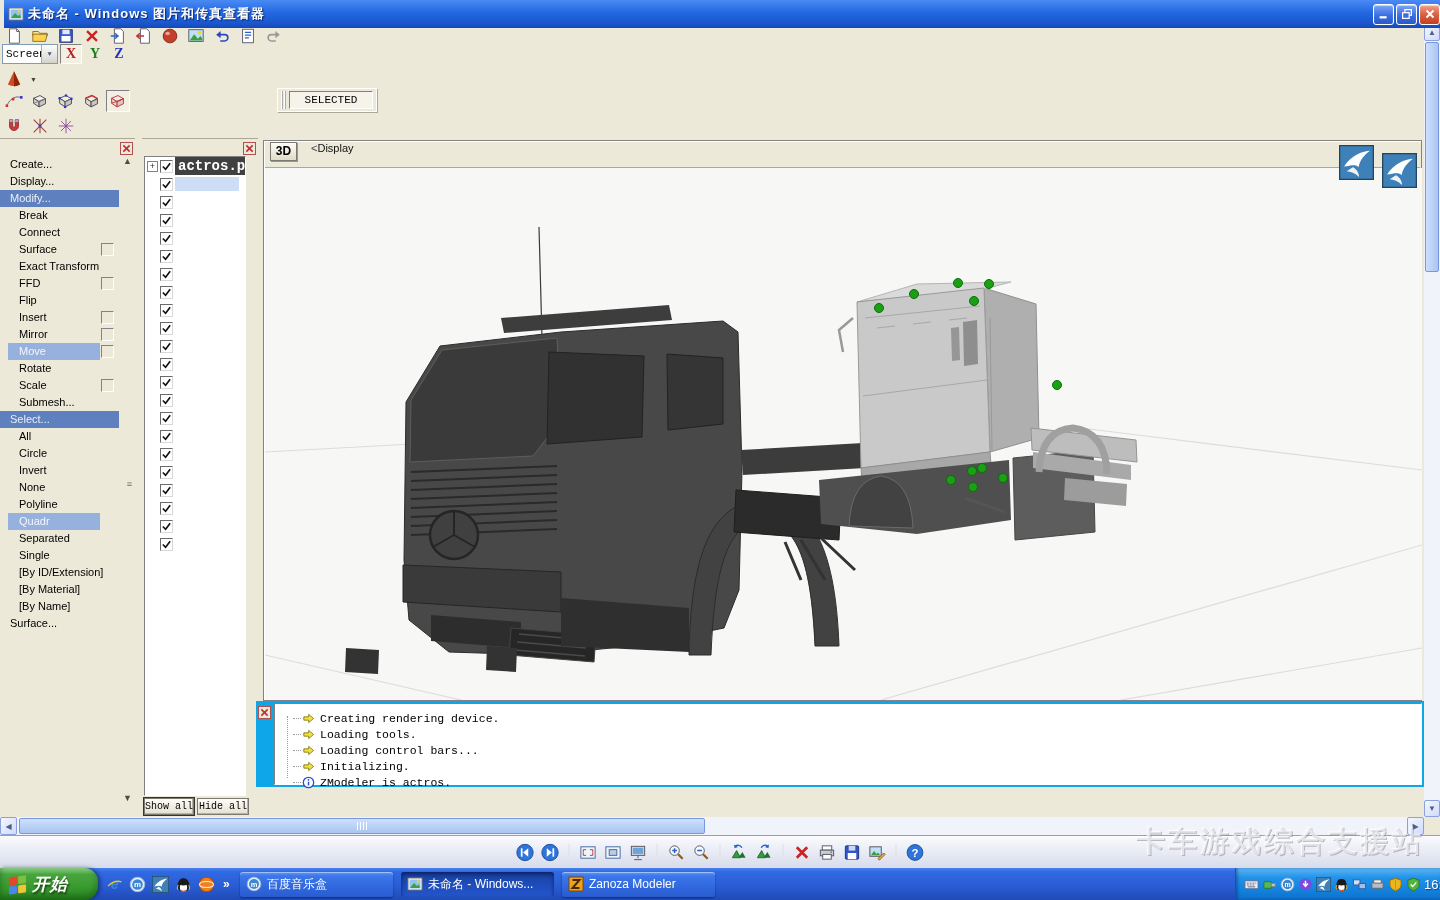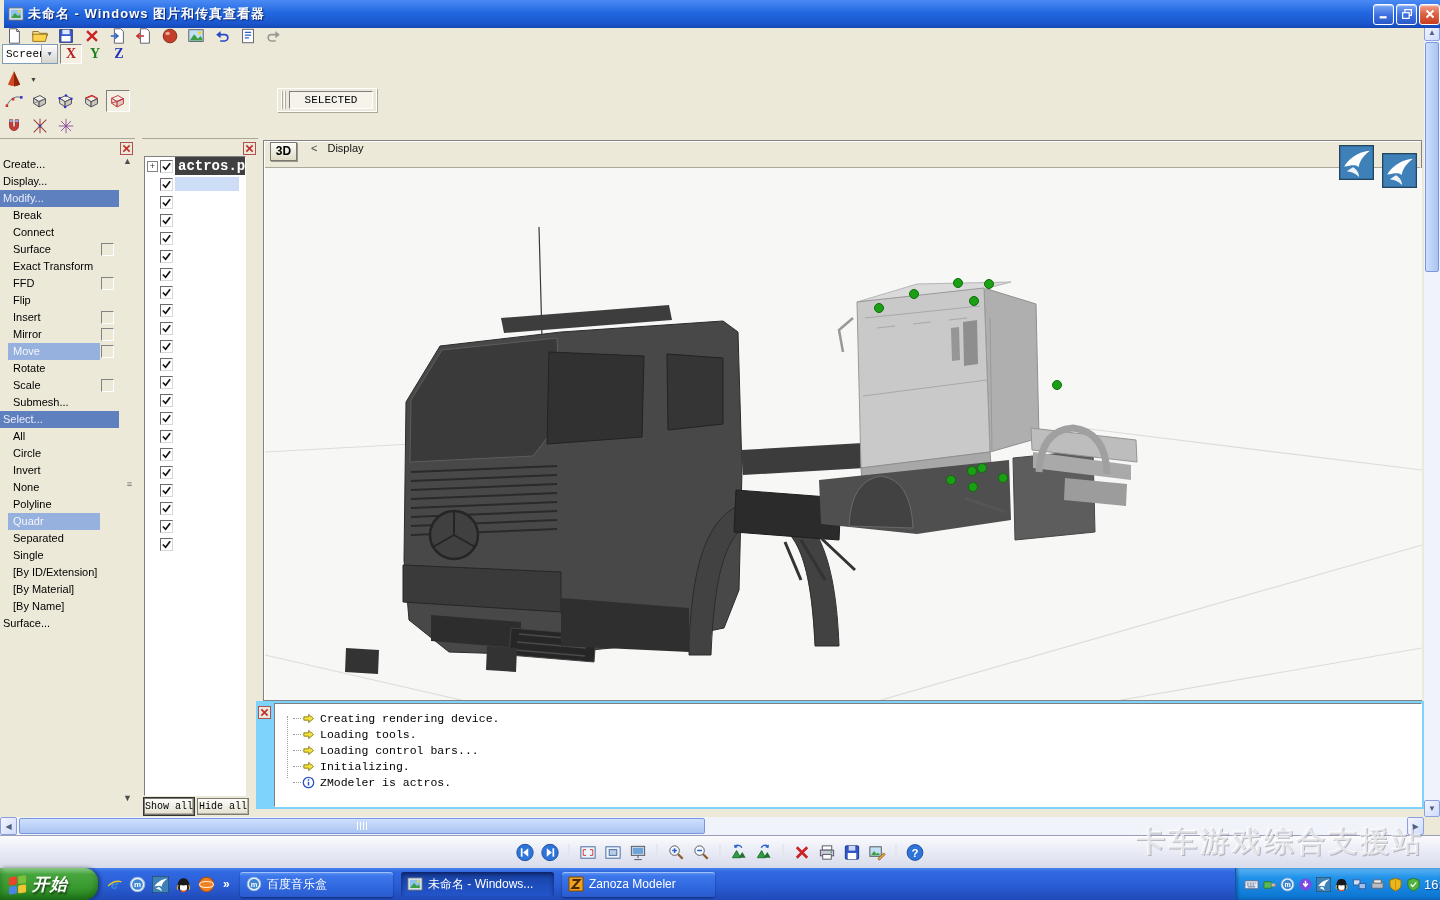--- a/index.html
+++ b/index.html
@@ -42,22 +42,22 @@
  font-family:"Liberation Mono","DejaVu Sans Mono",monospace;font-size:11px;text-align:center;line-height:16px}
 
 
 .panel-close{position:absolute;width:13px;height:13px;background:#ece9d8;border:1px solid #b05050;display:flex;align-items:center;justify-content:center}
 .panel-close .icon{width:9px;height:9px}
 
 
 #menu-panel{position:absolute;left:0;top:114px;width:135px;height:679px;background:#ece9d8;border-top:1px solid #aca899}
 #menu-list{position:absolute;left:0;top:17px;width:119px}
 .menu-item{position:relative;z-index:0;height:17px;line-height:17px;font-size:11px;color:#000;white-space:nowrap}
-.menu-item .lbl{padding-left:3px}
-.menu-item.ind .lbl{padding-left:13px}
+.menu-item .lbl{padding-left:10px}
+.menu-item.ind .lbl{padding-left:19px}
 .menu-item.cat-hl{color:#e9eef8}
 .menu-item.cat-hl::before{content:"";position:absolute;left:0;right:0;top:0;bottom:0;background:#5f80bf;z-index:-1}
 .menu-item.item-hl{color:#f3f5fa}
 .menu-item.item-hl::before{content:"";position:absolute;left:8px;width:92px;top:0;bottom:0;background:#97b1de;z-index:-1}
 .opt-box{position:absolute;right:5px;top:2px;width:13px;height:13px;background:#ece9d8;border:1px solid;border-color:#848284 #fff #fff #848284}
 #menu-scroll-up{position:absolute;right:3px;top:17px;color:#4d4d4d;font-size:9px}
 #menu-scroll-grip{position:absolute;right:3px;top:340px;color:#6d6d6d;font-size:9px;letter-spacing:0}
 #menu-scroll-down{position:absolute;right:3px;bottom:14px;color:#4d4d4d;font-size:9px}
 
 
@@ -75,29 +75,29 @@
  font-family:"Liberation Mono","DejaVu Sans Mono",monospace;font-size:10px;text-align:center;line-height:15px}
 #btn-show-all{left:2px;bottom:2px;width:50px;outline:1px solid #333}
 #btn-hide-all{left:55px;bottom:2px;width:52px}
 
 
 #viewport{position:absolute;left:263px;top:116px;width:1159px;height:561px;background:#ece9d8;border:1px solid #848284;box-shadow:inset 1px 1px 0 #fff}
 #vp-header{position:absolute;left:1px;top:1px;right:1px;height:26px;background:#ece9d8;border-bottom:1px solid #aca899;display:flex;}
 #vp-mode-btn{margin-left:5px;width:27px;height:19px;background:linear-gradient(180deg,#fdfcf8,#e0dcc8);border:1px solid #7a7a72;box-shadow:1px 1px 0 #9a968a;
  font-size:12px;font-weight:bold;text-align:center;line-height:17px}
 #vp-back{margin-left:14px;color:#444;font-size:11px}
-#vp-path{margin-left:10px;color:#111;font-size:11px}
+#vp-path{color:#111;font-size:11px}
 .swallow{position:absolute;width:35px;height:35px;z-index:5}
 #swallow1{right:46px;top:3px}
 #swallow2{right:3px;top:11px}
 #vp-canvas{position:absolute;left:1px;top:27px;width:1157px;height:532px;background:#f7f7f5;overflow:hidden}
 #scene-svg{position:absolute;left:0;top:0}
 
 
-#log-panel{position:absolute;left:256px;top:677px;width:1168px;height:108px;background:#7dd3fc}
+#log-panel{position:absolute;left:256px;top:677px;width:1168px;height:86px;background:#0ea5e9}
 #log-white{position:absolute;left:18px;top:2px;right:2px;bottom:2px;background:#fff;border:1px solid;border-color:#808080 #fff #fff #808080}
 #log-close{left:2px;top:5px}
 #log-list{position:absolute;left:6px;top:6px}
 #log-tree-line{position:absolute;left:12px;top:12px;height:62px;border-left:1px dotted #9a9a9a}
 .log-row{height:16px;display:flex;align-items:center;padding-left:12px;font-family:"Liberation Mono","DejaVu Sans Mono",monospace;font-size:11.5px;color:#000;white-space:pre}
 .log-row::before{content:"";width:8px;border-top:1px dotted #9a9a9a;margin-right:1px}
 .log-row .icon{width:13px;height:13px;margin-right:5px}
 
 
 .sb-btn{position:absolute;background:linear-gradient(135deg,#f4f7fe,#cfdafc);border:1px solid #8ba0dc;border-radius:2px;color:#4d6185;display:flex;align-items:center;justify-content:center;font-size:8px}

